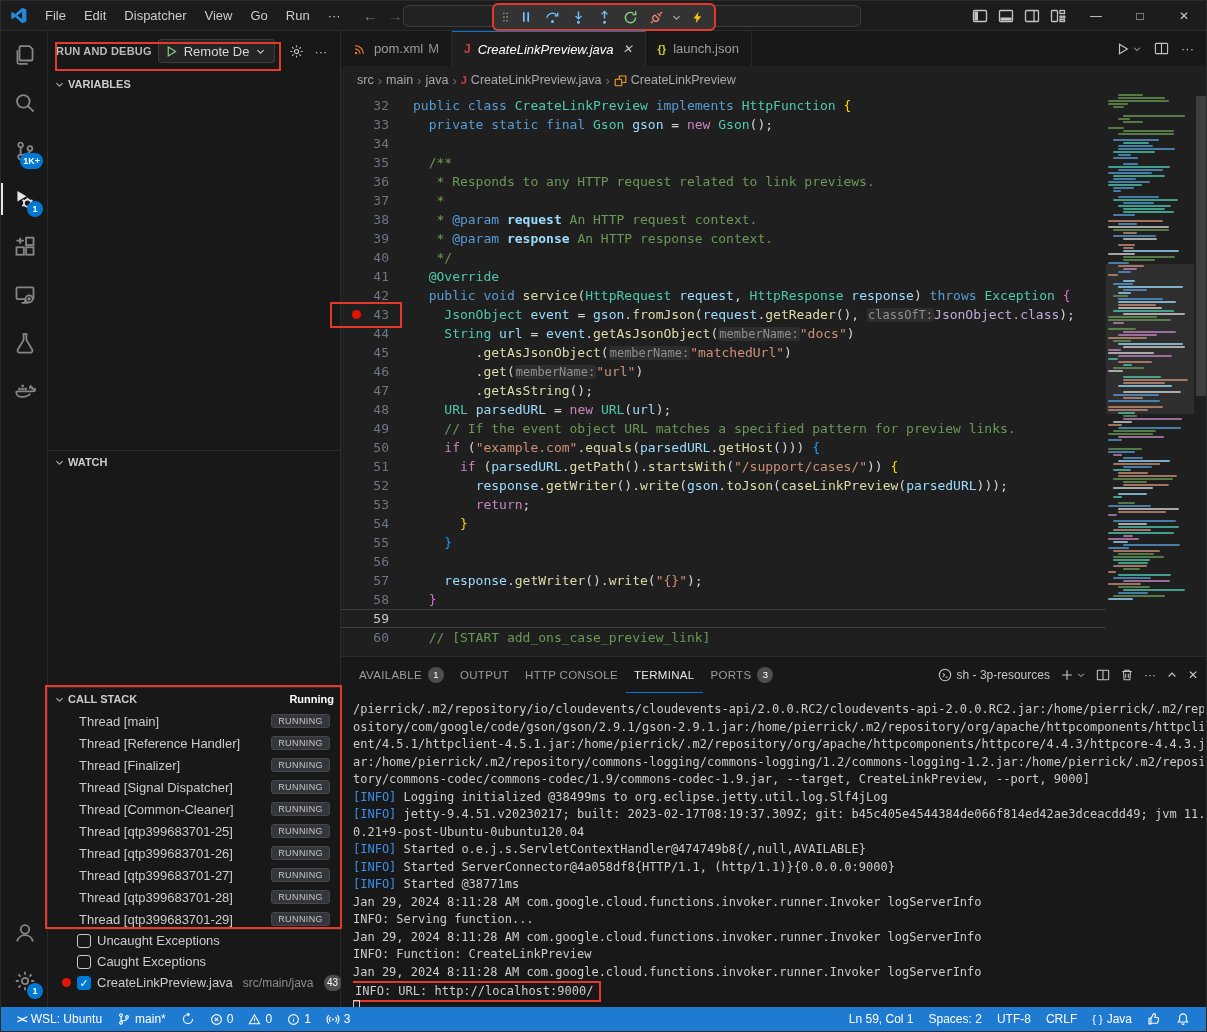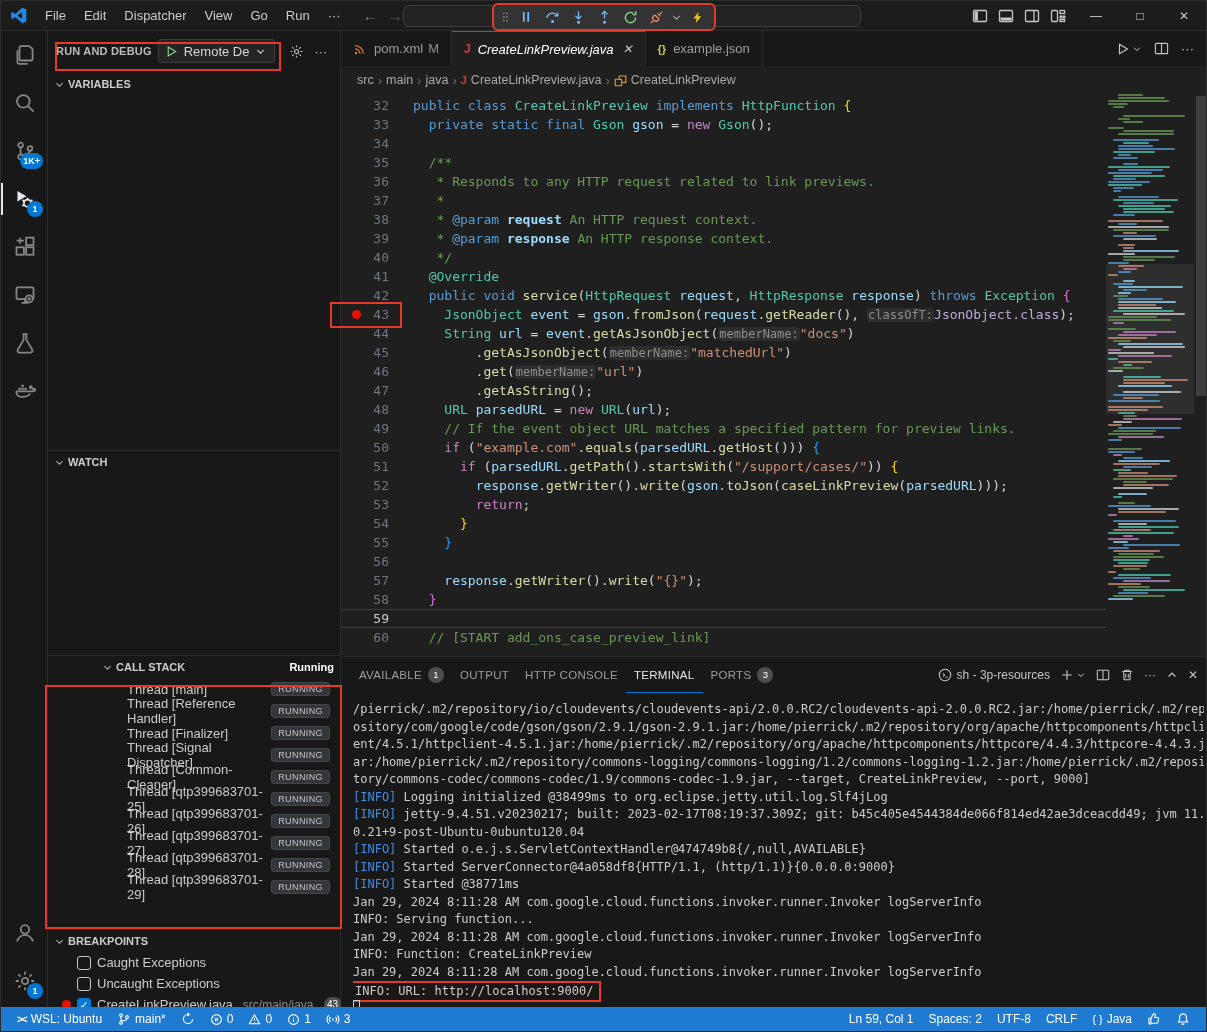--- a/index.html
+++ b/index.html
@@ -47,21 +47,21 @@
              border-right:1px solid #2b2b2b; }
   .sb-header { position:absolute; top:0; left:0; width:100%; height:40px; display:flex; align-items:center; padding:0 8px; gap:6px; }
   .sb-title { font-size:11px; font-weight:bold; color:#bbbbbb; letter-spacing:.2px; white-space:nowrap; }
   .launch-picker { display:flex; align-items:center; gap:6px; background:#252526; border:1px solid #3c3c3c;
                    border-radius:3px; padding:2px 8px 2px 6px; height:24px; }
   .launch-label { font-size:13px; color:#d6d6d6; }
   .sb-header-icons { display:flex; gap:10px; margin-left:8px; color:#c5c5c5; }
   .sec { position:absolute; left:0; width:100%; }
   .sec-variables { top:42px; }
   .sec-watch { top:419px; border-top:1px solid #2b2b2b; }
-  .sec-callstack { top:624px; border-top:1px solid #2b2b2b;padding-left:48px; }
+  .sec-callstack { top:656px; border-top:1px solid #2b2b2b; }
   .sec-breakpoints { top:898px; border-top:1px solid #2b2b2b; height:80px; }
   .sec-header { height:22px; display:flex; align-items:center; gap:3px; padding:0 6px; font-size:11px; font-weight:bold; color:#cccccc; }
   .sec-header .right { margin-left:auto; color:#ffffff; font-size:11px; }
   .chev { color:#aaaaaa; display:flex; }
   .thread-row { height:22px; display:flex; align-items:center; padding:0 10px 0 31px; font-size:13px; color:#cccccc; }
   .thread-badge { margin-left:auto; background:#33363a; border:1px solid #44474b; color:#c5c5c5; font-size:9px;
                   letter-spacing:.4px; padding:1px 6px; border-radius:3px; }
   .bp-row { height:21px; display:flex; align-items:center; gap:6px; padding:0 8px 0 14px; font-size:13px; color:#cccccc; }
   .cb { width:14px; height:14px; border:1px solid #c8c8c8; border-radius:3px; background:transparent; flex:none; }
   .cb.checked { background:#0078d4; border-color:#0078d4; color:#fff; font-size:11px; line-height:13px; text-align:center; }
@@ -454,38 +454,30 @@
             <span class="thread-badge">RUNNING</span>
           </div>
           <div class="thread-row">
             <span>Thread [qtp399683701-29]</span>
             <span class="thread-badge">RUNNING</span>
           </div>
         </div>
     </div>
 
     <div class="sec sec-breakpoints">
-      <div class="sec-header">
-        <span class="chev">
-            <svg width="11" height="11" viewBox="0 0 16 16">
-              <path fill="none" stroke="#aaa" stroke-width="1.6" d="M3.5 6l4.5 4.5L12.5 6"></path>
-            </svg>
-          </span>
-        <span>BREAKPOINTS</span>
-      </div>
       <div id="bp-rows">
           <div class="bp-row">
             <span class="bp-indent"></span>
             <span class="cb"></span>
-            <span>Caught Exceptions</span>
+            <span>Uncaught Exceptions</span>
           </div>
           <div class="bp-row">
             <span class="bp-indent"></span>
             <span class="cb"></span>
-            <span>Uncaught Exceptions</span>
+            <span>Caught Exceptions</span>
           </div>
           <div class="bp-row">
             <span class="bp-dot"></span>
             <span class="cb checked">✓</span>
             <span>CreateLinkPreview.java</span>
             <span class="bp-detail">src/main/java</span>
             <span class="bp-count">43</span>
           </div>
         </div>
     </div>
@@ -504,21 +496,21 @@
             <span>pom.xml</span>
             <span class="mod">M</span>
           </div>
           <div class="tab active">
             <span style="color: rgb(204, 62, 68); font-weight: bold; font-style: normal; font-size: 12px;">J</span>
             <span>CreateLinkPreview.java</span>
             <span class="tclose">✕</span>
           </div>
           <div class="tab">
             <span style="color: rgb(203, 203, 65); font-weight: bold; font-style: normal; font-size: 11px;">{}</span>
-            <span>example.json</span>
+            <span>launch.json</span>
           </div>
         </div>
       <div class="editor-actions">
         <span style="display:flex;align-items:center;gap:2px">
           <svg width="14" height="14" viewBox="0 0 16 16">
               <path fill="none" stroke="#c5c5c5" stroke-width="1.3" d="M4 2.5l9 5.5-9 5.5z"></path>
             </svg>
           <svg width="10" height="10" viewBox="0 0 16 16">
               <path fill="none" stroke="#c5c5c5" stroke-width="1.6" d="M3.5 6l4.5 4.5L12.5 6"></path>
             </svg>

